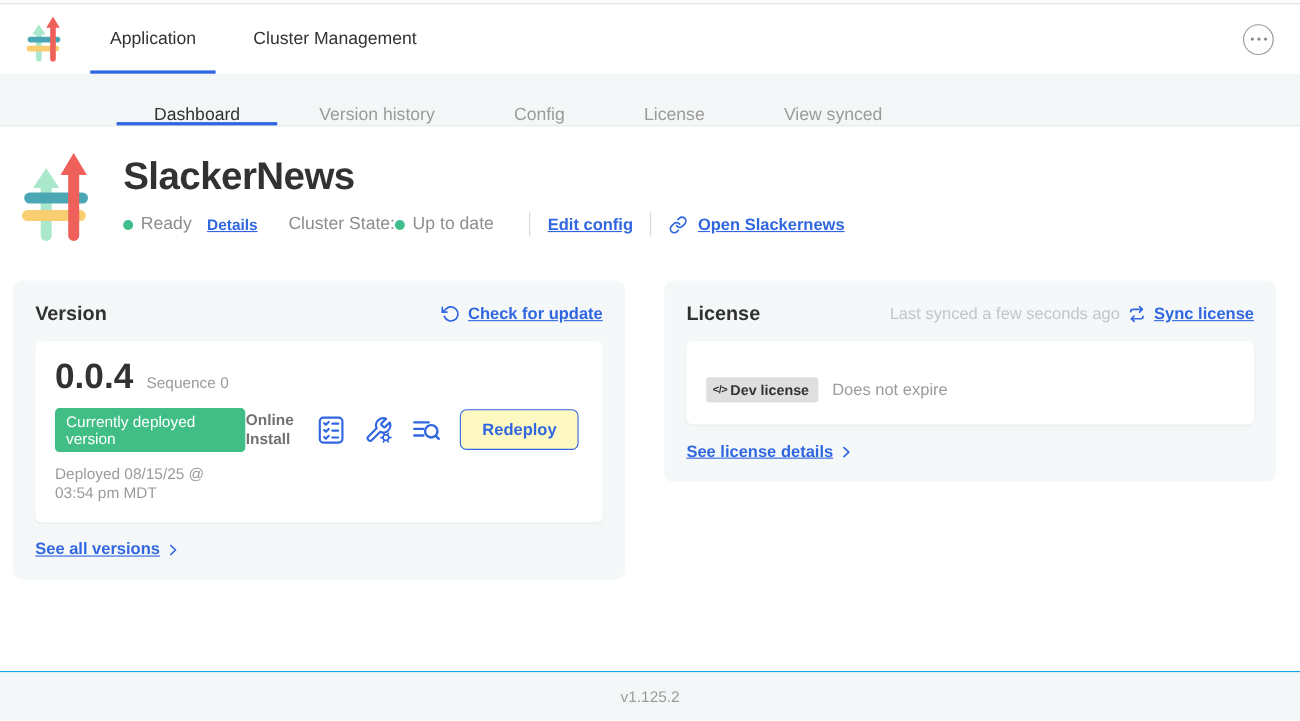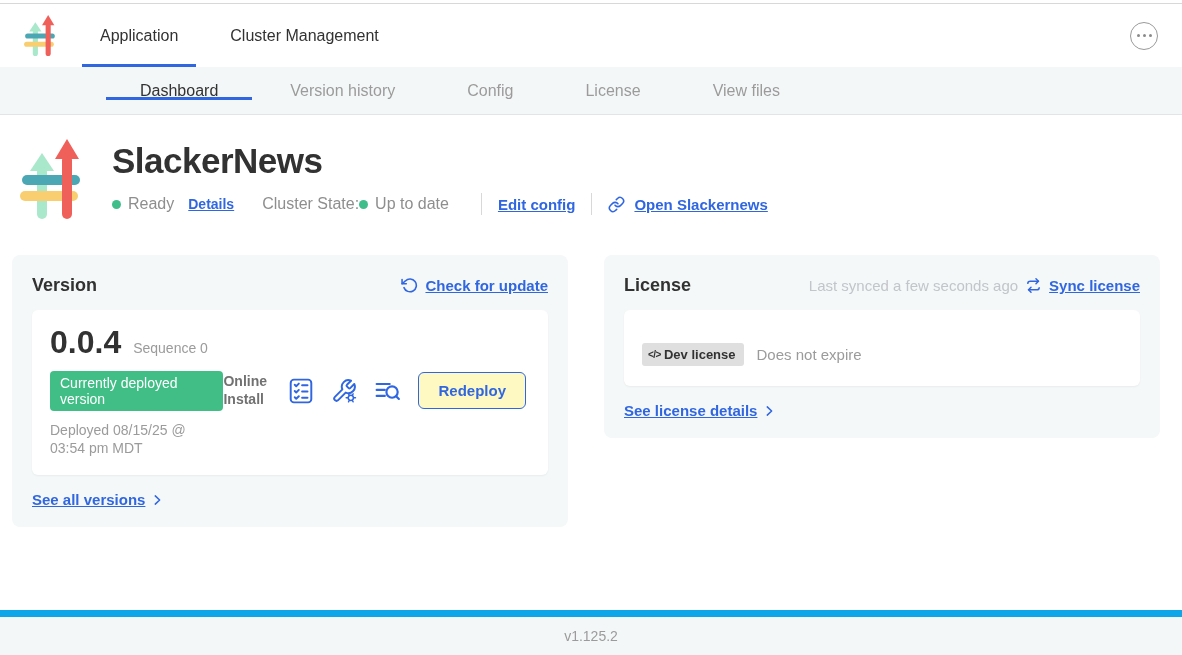--- a/index.html
+++ b/index.html
@@ -17,21 +17,21 @@
     color:#323232; margin-right:52px; cursor:pointer; }
   .top-tab.active::after { content:""; position:absolute; left:-18px; right:-18px;
     bottom:0; height:3px; background:#3066E0; }
   .menu-btn { margin-left:auto; align-self:center; width:28px; height:28px; border-radius:50%;
     border:1px solid #9a9a9a; background:#fff; display:flex; align-items:center;
     justify-content:center; gap:3px; cursor:pointer; }
   .menu-btn i { width:3px; height:3px; border-radius:50%; background:#8a8a8a; display:block; }
 
   
   .sub-nav { height:48px; background:#F4F7F8; border-bottom:1px solid #E1E5E8;
-    display:flex; align-items:center; padding-left:104px; }
+    display:flex; align-items:flex-end; padding-left:104px; }
   .sub-tab { display:flex; align-items:center; padding:0 36px; font-size:16px;
     color:#9B9B9B; position:relative; cursor:pointer; }
   .sub-tab.active { color:#323232; }
   .sub-tab.active::after { content:""; position:absolute; left:2px; right:2px; bottom:0;
     height:3px; background:#3066E0; }
 
   
   main { flex:1; background:#fff; }
   .app-header { display:flex; padding:24px 0 0 20px; gap:26px; }
   .app-icon { width:66px; height:82px; flex:none; }
@@ -74,21 +74,21 @@
   .lic-inner { padding:16px 18px 20px; }
   .lic-row1 { display:flex; align-items:center; gap:13px; }
   .cust-name { font-size:19px; font-weight:700; }
   .channel-badge { background:#EEF2F8; color:#5E8FBF; font-size:14px; padding:4px 9px; border-radius:4px; }
   .lic-row2 { display:flex; align-items:center; gap:13px; margin-top:17px; }
   .dev-badge { background:#DFDFDF; color:#323232; font-weight:700; font-size:13px;
     padding:4px 8px 4px 6px; border-radius:3px; display:inline-flex; align-items:center; gap:3px; }
   .code-glyph { font-size:10px; font-weight:700; letter-spacing:-0.5px; }
   .expiry { font-size:15px; color:#9B9B9B; }
 
-  footer { height:45px; background:#F4F7F8; border-top:7px solid #0ea5e9;
+  footer { height:45px; background:#F4F7F8; border-top:1px solid #0ea5e9;
     display:flex; align-items:center; justify-content:center; font-size:14px; color:#9B9B9B; }
 
   svg { display:block; }
 </style>
 </head>
 <body>
 
 <div class="top-strip"></div>
 
 <header class="top-nav">
@@ -109,21 +109,21 @@
       <i></i>
       <i></i>
   </button>
 </header>
 
 <nav class="sub-nav">
   <div class="sub-tab active">Dashboard</div>
   <div class="sub-tab">Version history</div>
   <div class="sub-tab">Config</div>
   <div class="sub-tab">License</div>
-  <div class="sub-tab">View files</div>
+  <div class="sub-tab">View synced</div>
 </nav>
 
 <main>
 
   <div class="app-header">
     <svg class="app-icon" viewBox="0 0 66 82">
       <path d="M22 14 L34 32 L10 32 Z" fill="#A9E8CA"></path>
       <rect x="17" y="28" width="10" height="52" rx="5" fill="#A9E8CA"></rect>
       <rect x="2" y="36" width="58" height="10" rx="5" fill="#4CA7B4"></rect>
       <rect x="0" y="52" width="58" height="10" rx="5" fill="#F8CE70"></rect>

